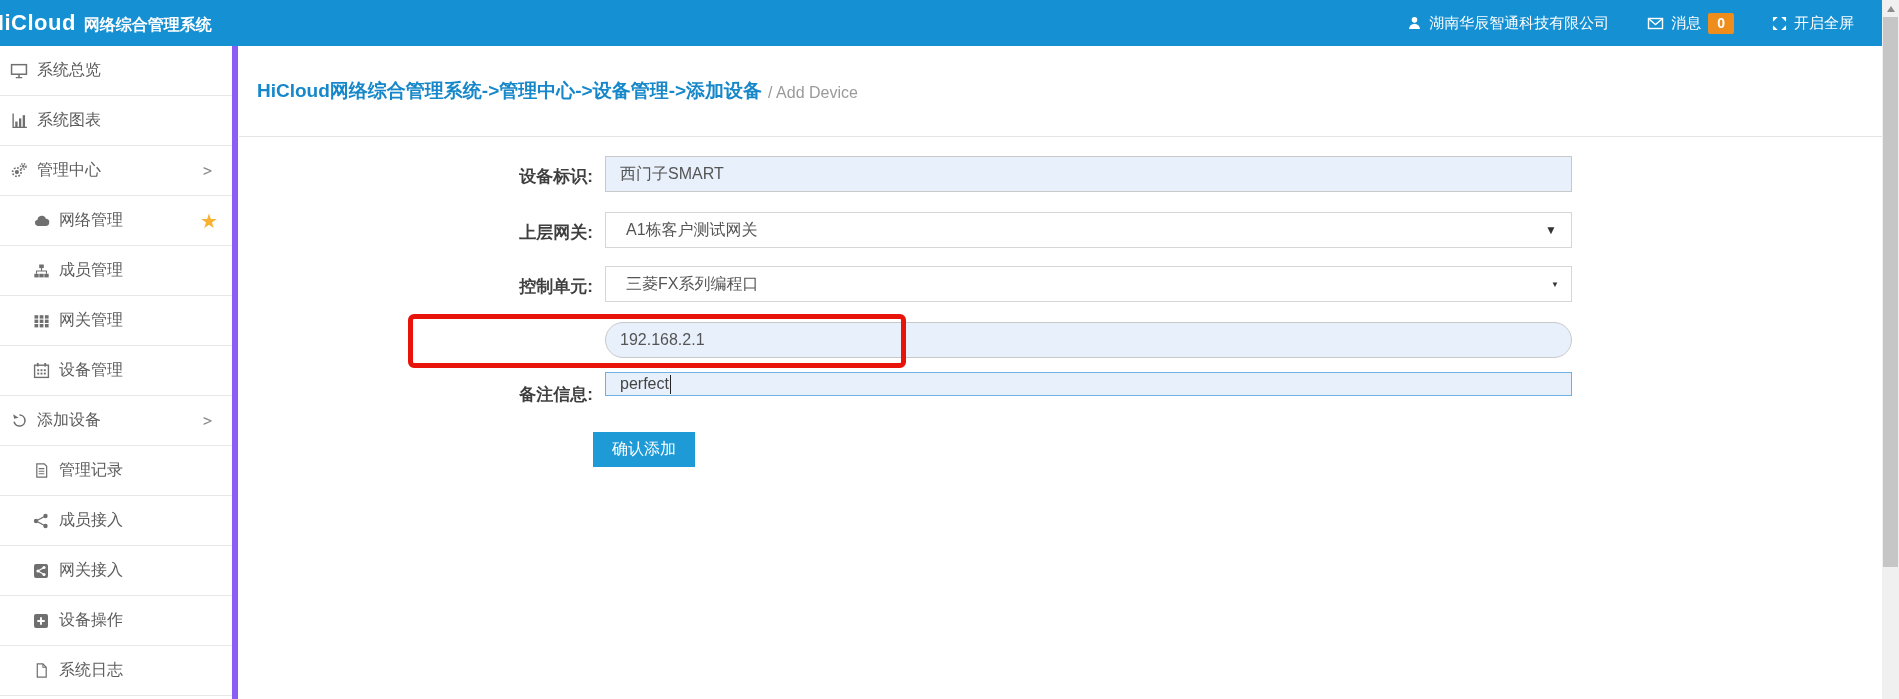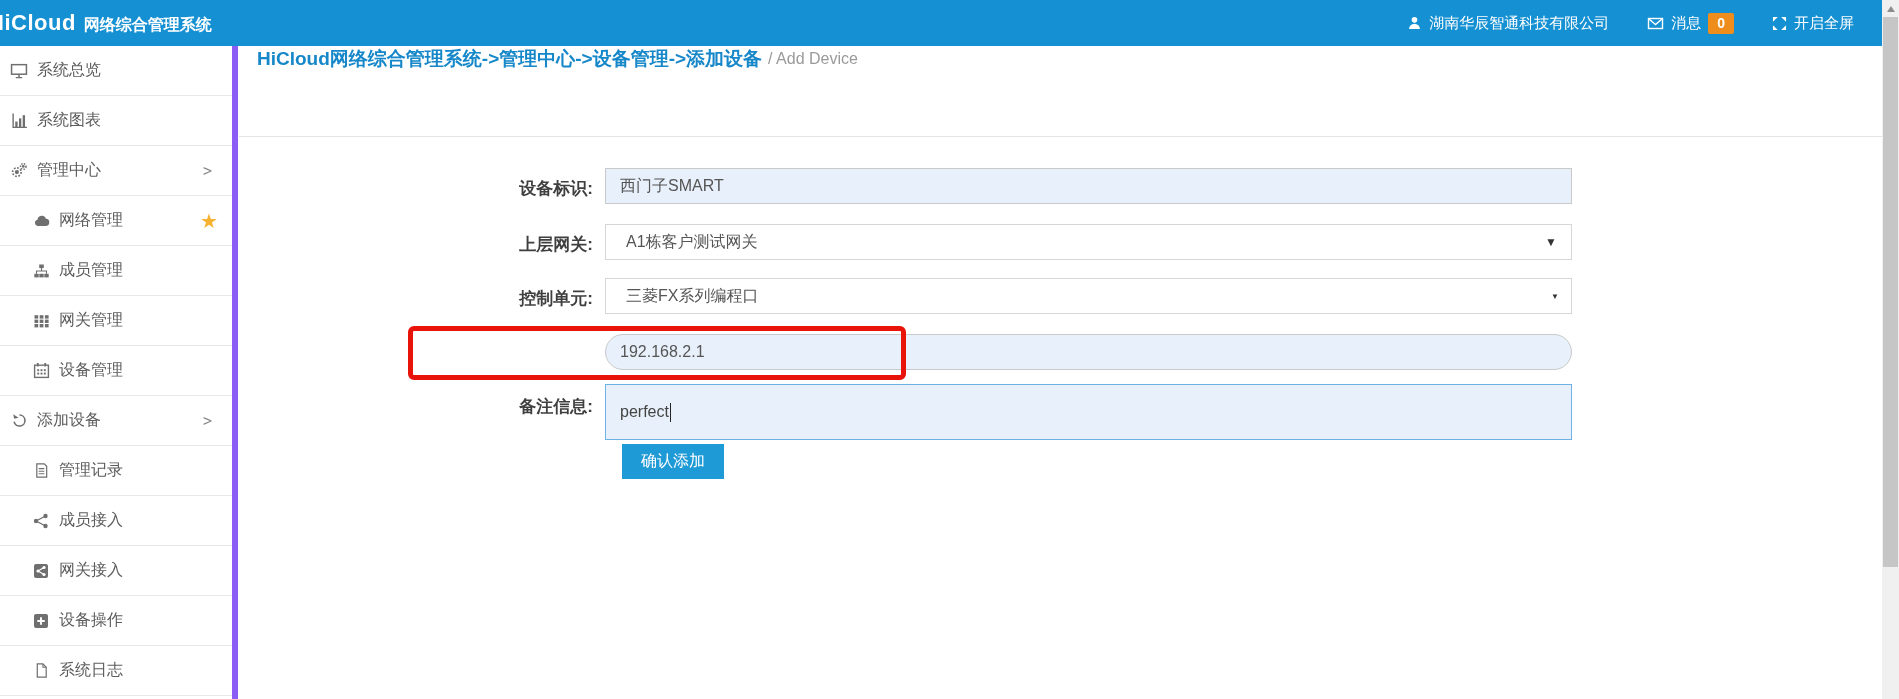--- a/index.html
+++ b/index.html
@@ -29,47 +29,47 @@
   .side-item.lvl1 { padding-left:30px; }
   .sicon { width:22px; display:flex; justify-content:center; margin-right:7px; }
   .sicon svg { display:block; }
   .chev { position:absolute; right:20px; color:#8a8a8a; font-size:15px;
     font-family:"DejaVu Sans Mono",monospace; }
   .star { position:absolute; right:14px; color:#f7b232; font-size:20px; line-height:20px; }
 
   
   #content { position:absolute; left:239px; top:46px; width:1643px; height:653px; background:#fff; }
   #crumbbar { position:absolute; left:0; top:0; width:100%; height:91px;
-    border-bottom:1px solid #e5e5e5; display:flex; align-items:flex-start; padding-left:18px; }
+    border-bottom:1px solid #e5e5e5; display:flex; align-items:center; padding-left:18px; }
   .crumb-main { color:#1687c9; font-size:19px; font-weight:bold; white-space:nowrap; }
   .crumb-suffix { color:#9a9a9a; font-size:16px; margin-left:6px; margin-top:4px; white-space:nowrap; }
 
   
   #formlayer { position:absolute; left:0; top:0; width:1899px; height:699px; pointer-events:none; }
-  #formlayer > * { pointer-events:auto;margin-top:12px; }
+  #formlayer > * { pointer-events:auto; }
   .flabel { position:absolute; left:360px; width:233px; text-align:right;
     font-size:17px; font-weight:bold; color:#3f3f3f; white-space:nowrap; }
   .finput { position:absolute; left:605px; width:967px; height:36px;
     font-size:16px; color:#555; padding:0 14px;
     font-family:"Liberation Sans","DejaVu Sans",sans-serif; }
   input.finput { background:#e8f0fb; border:1px solid #c9c9c9; border-radius:0; outline:none; }
   .fselect { position:absolute; left:605px; width:967px; height:36px;
     background:#fff; border:1px solid #d6d6d6; display:flex; align-items:center;
     font-size:16px; color:#555; padding:0 20px; cursor:pointer; }
   .fselect .caret-lg { position:absolute; right:14px; top:50%; transform:translateY(-50%);
     font-size:12px; color:#333; }
   .fselect .caret-sm { position:absolute; right:12px; top:50%; transform:translateY(-50%);
     font-size:8px; color:#333; }
-  .ffocus { position:absolute; left:605px; width:967px; height:56px;
+  .ffocus { position:absolute; left:605px; width:967px; height:24px;
     background:#e8f0fb; border:1px solid #6cb2e4; display:flex; align-items:center;
     font-size:16px; color:#444; padding:0 14px; }
   .caret-bar { display:inline-block; width:1px; height:19px; background:#222; margin-left:1px; }
   #redbox { position:absolute; left:408px; top:314px; width:498px; height:54px;
     border:5px solid #e8140a; border-radius:6px; background:transparent; z-index:30; }
-  #submit-btn { position:absolute; left:622px; top:432px; width:102px; height:35px;
+  #submit-btn { position:absolute; left:593px; top:432px; width:102px; height:35px;
     background:#1e9ad6; color:#fff; font-size:16px; border:none; cursor:pointer;
     font-family:"Liberation Sans","DejaVu Sans",sans-serif; }
 
   
   #scrollbar { position:absolute; right:0; top:0; width:17px; height:699px; background:#f0f0f0; }
   #scroll-up { position:absolute; top:0; left:0; width:17px; height:17px;
     display:flex; align-items:center; justify-content:center; }
   #scroll-up .tri { width:0; height:0; border-left:4px solid transparent;
     border-right:4px solid transparent; border-bottom:6px solid #8d8d8d; }
   #scroll-thumb { position:absolute; top:17px; left:1px; width:15px; height:550px; background:#c6c6c6; }

